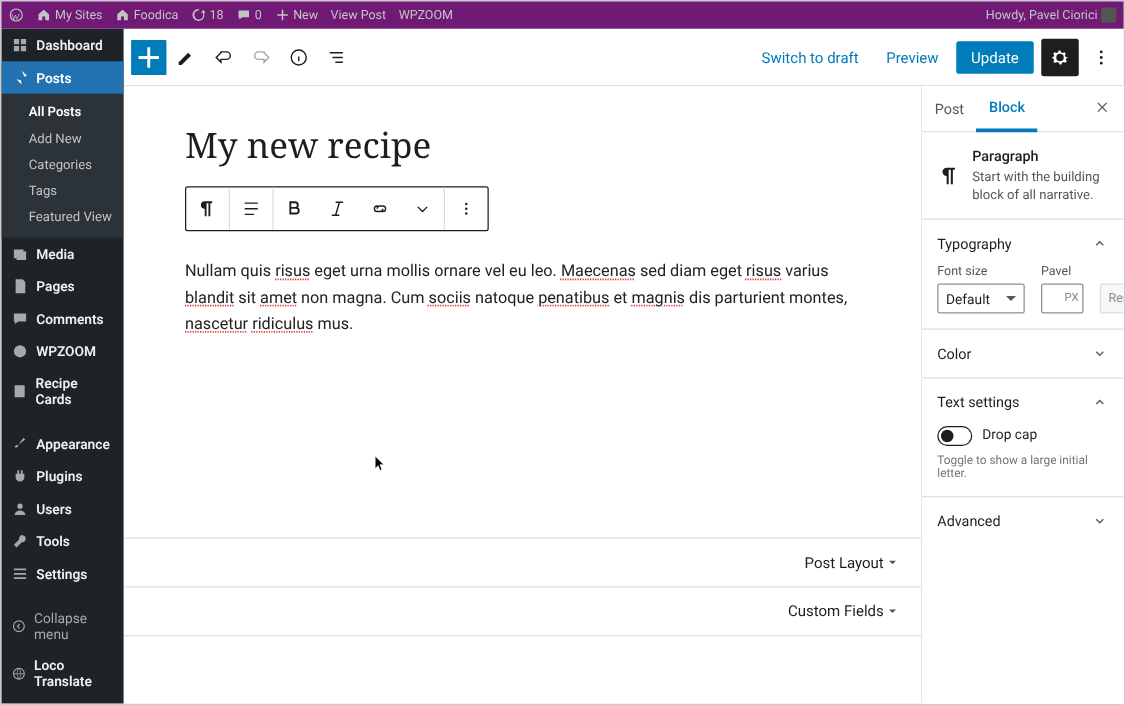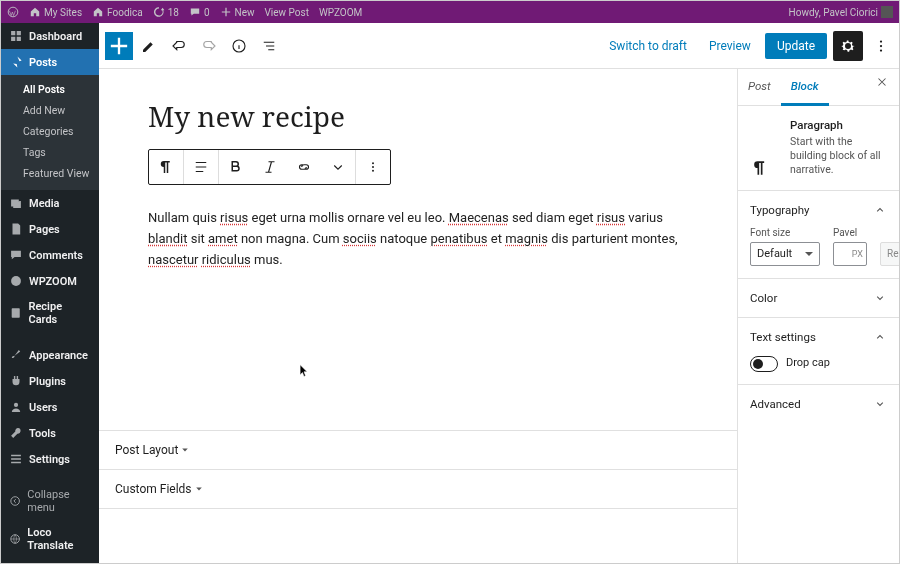--- a/index.html
+++ b/index.html
@@ -44,30 +44,30 @@
   .canvasinner{max-width:580px;margin:28px auto 0 auto;padding:0 20px;}
   .title{font-size:28px;font-weight:400;font-family:"Noto Serif",Georgia,serif;margin:0 0 14px 0;}
   .blocktoolbar{display:inline-flex;border:1px solid #1e1e1e;border-radius:2px;background:#fff;margin-bottom:10px;}
   .tb-sect{display:flex;border-right:1px solid #ddd;}
   .tb-sect:last-child{border-right:none;}
   .tb-btn{width:34px;height:34px;display:flex;align-items:center;justify-content:center;cursor:pointer;}
   .tb-btn svg{width:18px;height:18px;fill:#1e1e1e;}
   .paragraph{font-size:13px;line-height:1.6;color:#222;}
   .paragraph .ul{text-decoration:underline dotted #d63638;text-underline-offset:2px;}
   .metaboxes{border-top:1px solid #e0e0e0;margin-top:160px;}
-  .metabox{border-bottom:1px solid #e0e0e0;padding:12px 16px;display:flex;justify-content:flex-start;align-items:center;font-size:12px;color:#1e1e1e;cursor:pointer;}
+  .metabox{border-bottom:1px solid #e0e0e0;padding:12px 16px;display:flex;justify-content:flex-end;align-items:center;font-size:12px;color:#1e1e1e;cursor:pointer;}
   
   .inspector{width:162px;background:#fff;border-left:1px solid #e0e0e0;display:flex;flex-direction:column;font-size:11px;overflow-y:auto;}
-  .tabs{display:flex;align-items:flex-start;border-bottom:1px solid #e0e0e0;position:relative;font-style:italic;}
+  .tabs{display:flex;align-items:center;border-bottom:1px solid #e0e0e0;position:relative;}
   .tab{padding:10px 10px;font-size:11.5px;cursor:pointer;color:#555;}
   .tab.active{color:#007cba;border-bottom:3px solid #007cba;margin-bottom:-1px;font-weight:500;}
   .closetab{margin-left:auto;padding:6px 10px;cursor:pointer;}
   .panel{border-bottom:1px solid #e0e0e0;padding:12px 12px;}
   .panel .head{display:flex;justify-content:space-between;align-items:center;font-size:11.5px;color:#1e1e1e;cursor:pointer;}
-  .blockinfo{display:flex;gap:20px;align-items:flex-end;}
+  .blockinfo{display:flex;gap:8px;align-items:center;}
   .blockinfo svg{width:20px;height:20px;flex-shrink:0;fill:#1e1e1e;}
   .blockinfo .name{font-size:11.5px;font-weight:500;}
   .blockinfo .desc{font-size:10.5px;color:#555;margin-top:3px;line-height:1.35;}
   .fieldlabel{font-size:10px;color:#555;margin-bottom:4px;}
   .row{display:flex;gap:13px;align-items:flex-end;justify-content:space-between;}
   .select{border:1px solid #8c8f94;border-radius:2px;height:24px;font-size:11px;padding:0 18px 0 6px;background:#fff;position:relative;display:flex;align-items:center;width:70px;cursor:pointer;}
   .select::after{content:"";position:absolute;right:6px;top:50%;transform:translateY(-25%);border:4px solid transparent;border-top-color:#555;}
   .numinput{width:34px;height:24px;border:1px solid #8c8f94;border-radius:2px;font-size:9px;display:flex;align-items:center;justify-content:flex-end;padding-right:3px;color:#888;padding-left:20px;}
   .resetbtn{height:24px;font-size:10px;padding:0 6px;background:#f6f7f7;border:1px solid #ddd;border-radius:2px;color:#888;cursor:pointer;display:flex;align-items:center;}
   .toggle{width:28px;height:16px;border:1px solid #1e1e1e;border-radius:10px;position:relative;cursor:pointer;display:inline-block;vertical-align:middle;}
@@ -404,20 +404,21 @@
             <div class="head">
                 <span>Text settings</span>
                 <svg class="chev" viewBox="0 0 20 20">
                   <path d="M6 12l4-4 4 4" fill="none" stroke="#555" stroke-width="1.5"></path>
                 </svg>
               </div>
             <div style="margin-top:12px;display:flex;gap:8px;">
               <span class="toggle"></span>
               <span>Drop cap</span>
             </div>
+            <div class="help">Toggle to show a large initial letter.</div>
           </div>
           <div class="panel" style="border-bottom:none;">
             <div class="head">
                 <span>Advanced</span>
                 <svg class="chev" viewBox="0 0 20 20">
                   <path d="M6 8l4 4 4-4" fill="none" stroke="#555" stroke-width="1.5"></path>
                 </svg>
               </div>
           </div>
         </div>

